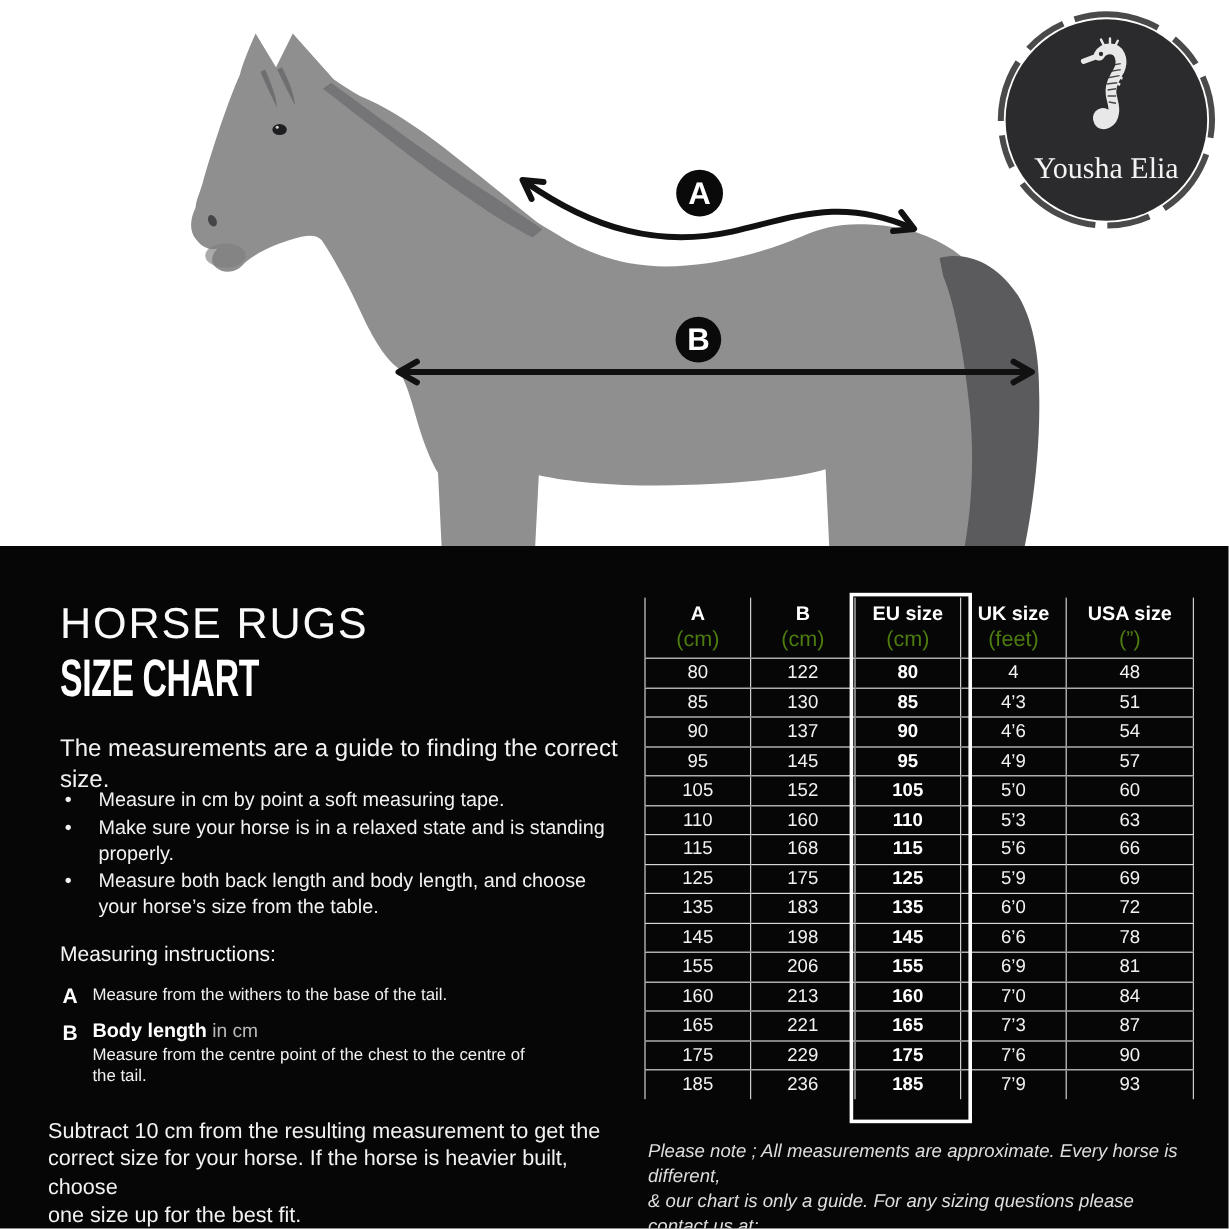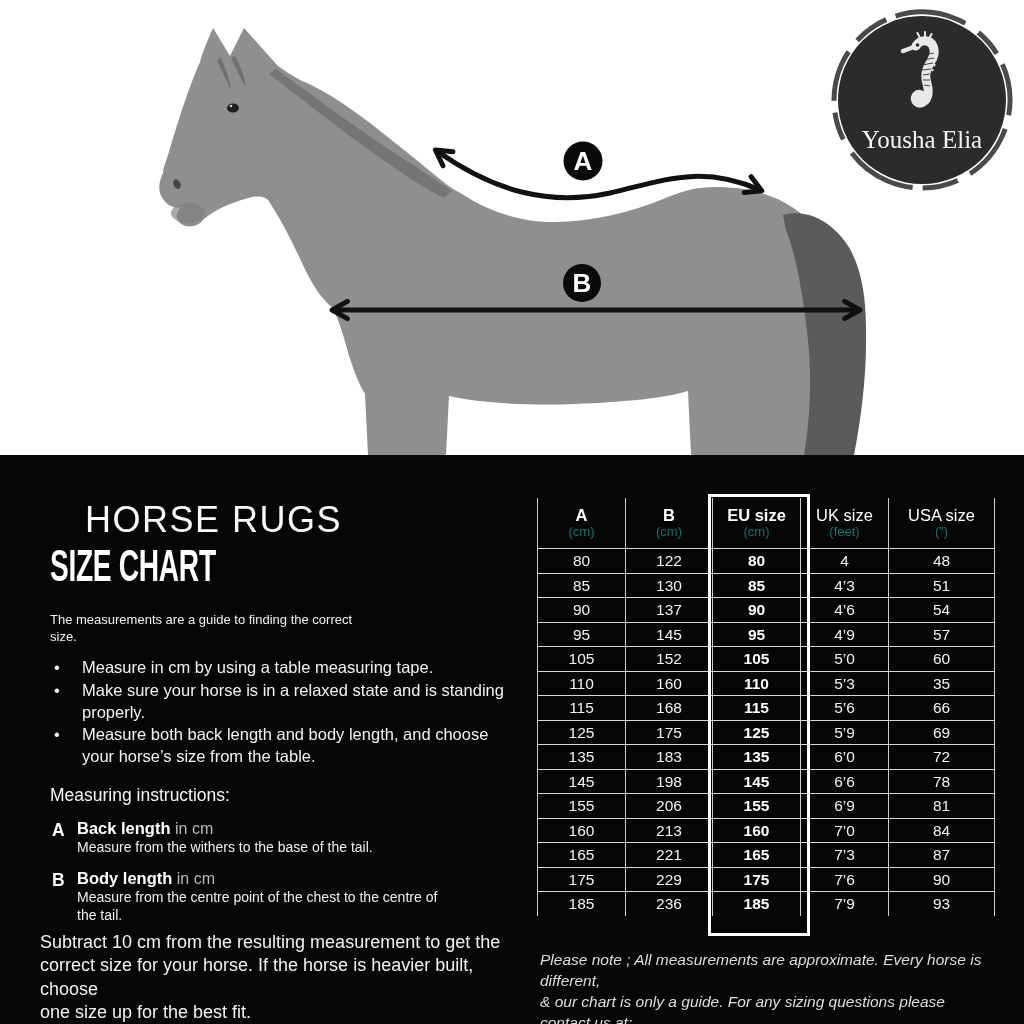--- a/index.html
+++ b/index.html
@@ -11,25 +11,25 @@
   .diagram-svg{position:absolute;left:0;top:0;}
 
   
   .logo{position:absolute;left:828px;top:8px;width:190px;height:188px;}
   .logo svg{display:block;}
 
   
   .bottom{position:absolute;left:0;top:455px;width:1024px;height:569px;background:#060606;color:#f4f4f4;}
 
   .title-top{position:absolute;left:50px;top:44px;font-size:36px;font-weight:100;
-             letter-spacing:1.5px;color:#fafafa;margin-left:35px;}
+             letter-spacing:1.5px;color:#fafafa;}
   .title-main{position:absolute;left:50px;top:86px;font-size:44px;font-weight:800;
               letter-spacing:-0.5px;color:#ffffff;transform:scaleX(0.64);transform-origin:left top;
               white-space:nowrap;}
-  .intro{position:absolute;left:50px;top:156px;width:470px;font-size:13px;line-height:1.32;
+  .intro{position:absolute;left:50px;top:156px;width:470px;font-size:20px;line-height:1.32;
          color:#f2f2f2;white-space:pre-line;}
   .bullets{position:absolute;left:52px;top:202px;width:472px;margin:0;padding:0;list-style:none;}
   .bullets li{position:relative;padding-left:30px;font-size:16.5px;line-height:1.32;
               color:#f2f2f2;white-space:pre-line;margin:0 0 1px 0;}
   .bullets li .dot{position:absolute;left:2px;top:0;}
   .measuring-heading{position:absolute;left:50px;top:330px;font-size:17.5px;color:#f5f5f5;}
   .measures{position:absolute;left:52px;top:364px;width:470px;}
   .measure-item{position:relative;padding-left:25px;margin-bottom:13px;}
   .measure-key{position:absolute;left:0;top:1px;font-size:17.5px;font-weight:700;color:#ffffff;}
   .measure-term{font-size:16.5px;font-weight:700;color:#ffffff;}
@@ -39,23 +39,23 @@
                color:#f2f2f2;white-space:pre-line;}
 
   
   .table-wrap{position:absolute;left:537px;top:43px;width:457px;}
   table.size{border-collapse:collapse;table-layout:fixed;width:457px;
              border-left:1px solid #cfcfcf;border-right:1px solid #cfcfcf;}
   col.c1{width:88px}col.c2{width:87px}col.c3{width:88px}col.c4{width:88px}col.c5{width:106px}
   table.size th{height:50px;vertical-align:middle;text-align:center;padding:0;
                 border-bottom:1px solid #d6d6d6;font-weight:400;}
   table.size th:not(:first-child),table.size td:not(:first-child){border-left:1px solid #cfcfcf;}
-  .h-label{font-size:16.5px;color:#ffffff;line-height:1.15;}
+  .h-label{font-size:16.5px;color:#ffffff;line-height:1.15;font-weight:bold;}
   th.bold .h-label{font-weight:700;}
-  .h-sub{font-size:13px;color:#0f766e;line-height:1.15;}
+  .h-sub{font-size:18px;color:#4d7c0f;line-height:1.15;}
   table.size td{height:23.5px;line-height:23.5px;text-align:center;padding:0;
                 font-size:15.5px;color:#f2f2f2;border-bottom:1px solid #d6d6d6;}
   table.size tr:last-child td{border-bottom:none;}
   table.size td.eu{font-weight:700;color:#ffffff;}
   .eu-box{position:absolute;left:171px;top:-4px;width:96px;height:436px;
           border:3px solid #ffffff;pointer-events:none;}
   .table-note{position:absolute;left:540px;top:494px;width:452px;font-size:15.5px;line-height:1.36;
               font-style:italic;color:#dedede;white-space:pre-line;}
 </style>
 </head>
@@ -138,33 +138,32 @@
 
   <div class="bottom">
 
     <div class="title-top">HORSE RUGS</div>
     <div class="title-main">SIZE CHART</div>
 
     <div class="intro">The measurements are a guide to finding the correct
 size.</div>
 
     <ul class="bullets">
-      <li><span class="dot">•</span><span>Measure in cm by using a table measuring tape.</span></li>
+      <li><span class="dot">•</span><span>Measure in cm by point a soft measuring tape.</span></li>
       <li><span class="dot">•</span><span>Make sure your horse is in a relaxed state and is standing
 properly.</span></li>
       <li><span class="dot">•</span><span>Measure both back length and body length, and choose
 your horse’s size from the table.</span></li>
     </ul>
 
     <div class="measuring-heading">Measuring instructions:</div>
 
     <div class="measures">
       <div class="measure-item">
         <span class="measure-key">A</span>
-        <div><span class="measure-term">Back length</span><span class="measure-unit"> in cm</span></div>
         <div class="measure-desc">Measure from the withers to the base of the tail.</div>
       </div>
       <div class="measure-item">
         <span class="measure-key">B</span>
         <div><span class="measure-term">Body length</span><span class="measure-unit"> in cm</span></div>
         <div class="measure-desc">Measure from the centre point of the chest to the centre of
 the tail.</div>
       </div>
     </div>
 
@@ -239,21 +238,21 @@
               <td>152</td>
               <td class="eu">105</td>
               <td>5’0</td>
               <td>60</td>
             </tr>
             <tr>
               <td>110</td>
               <td>160</td>
               <td class="eu">110</td>
               <td>5’3</td>
-              <td>35</td>
+              <td>63</td>
             </tr>
             <tr>
               <td>115</td>
               <td>168</td>
               <td class="eu">115</td>
               <td>5’6</td>
               <td>66</td>
             </tr>
             <tr>
               <td>125</td>

